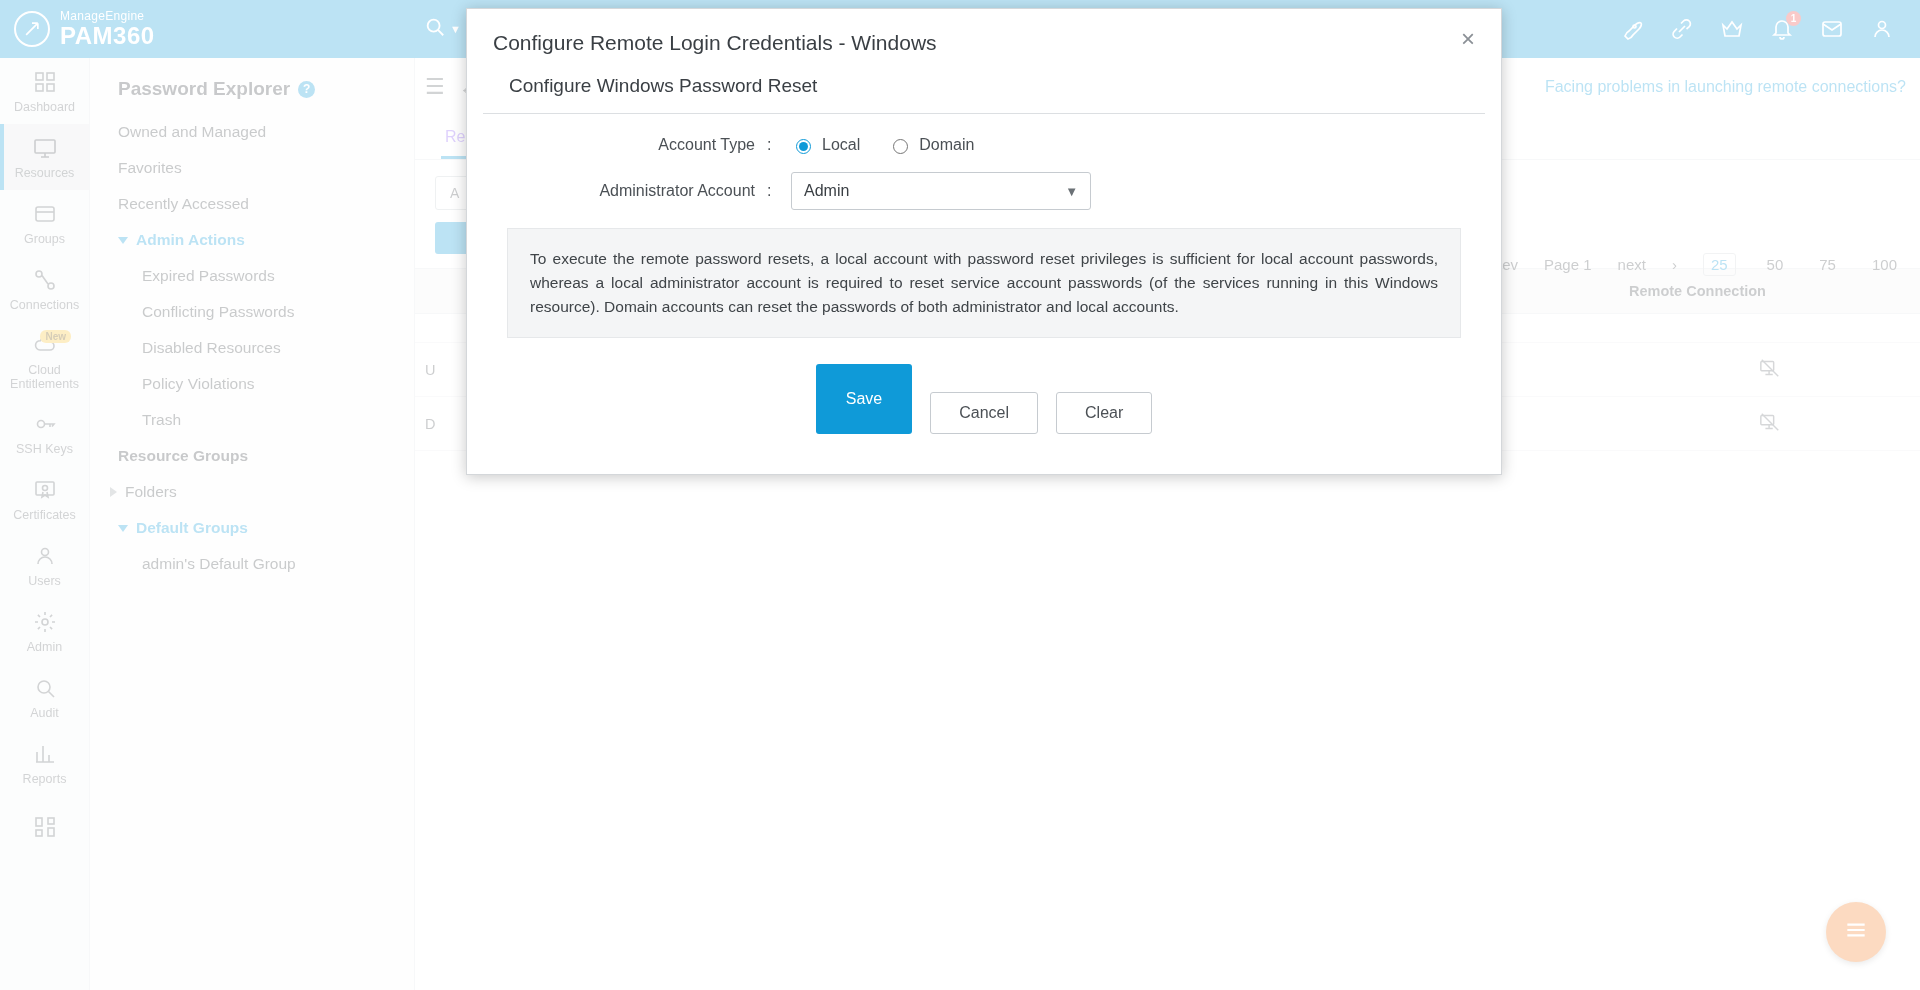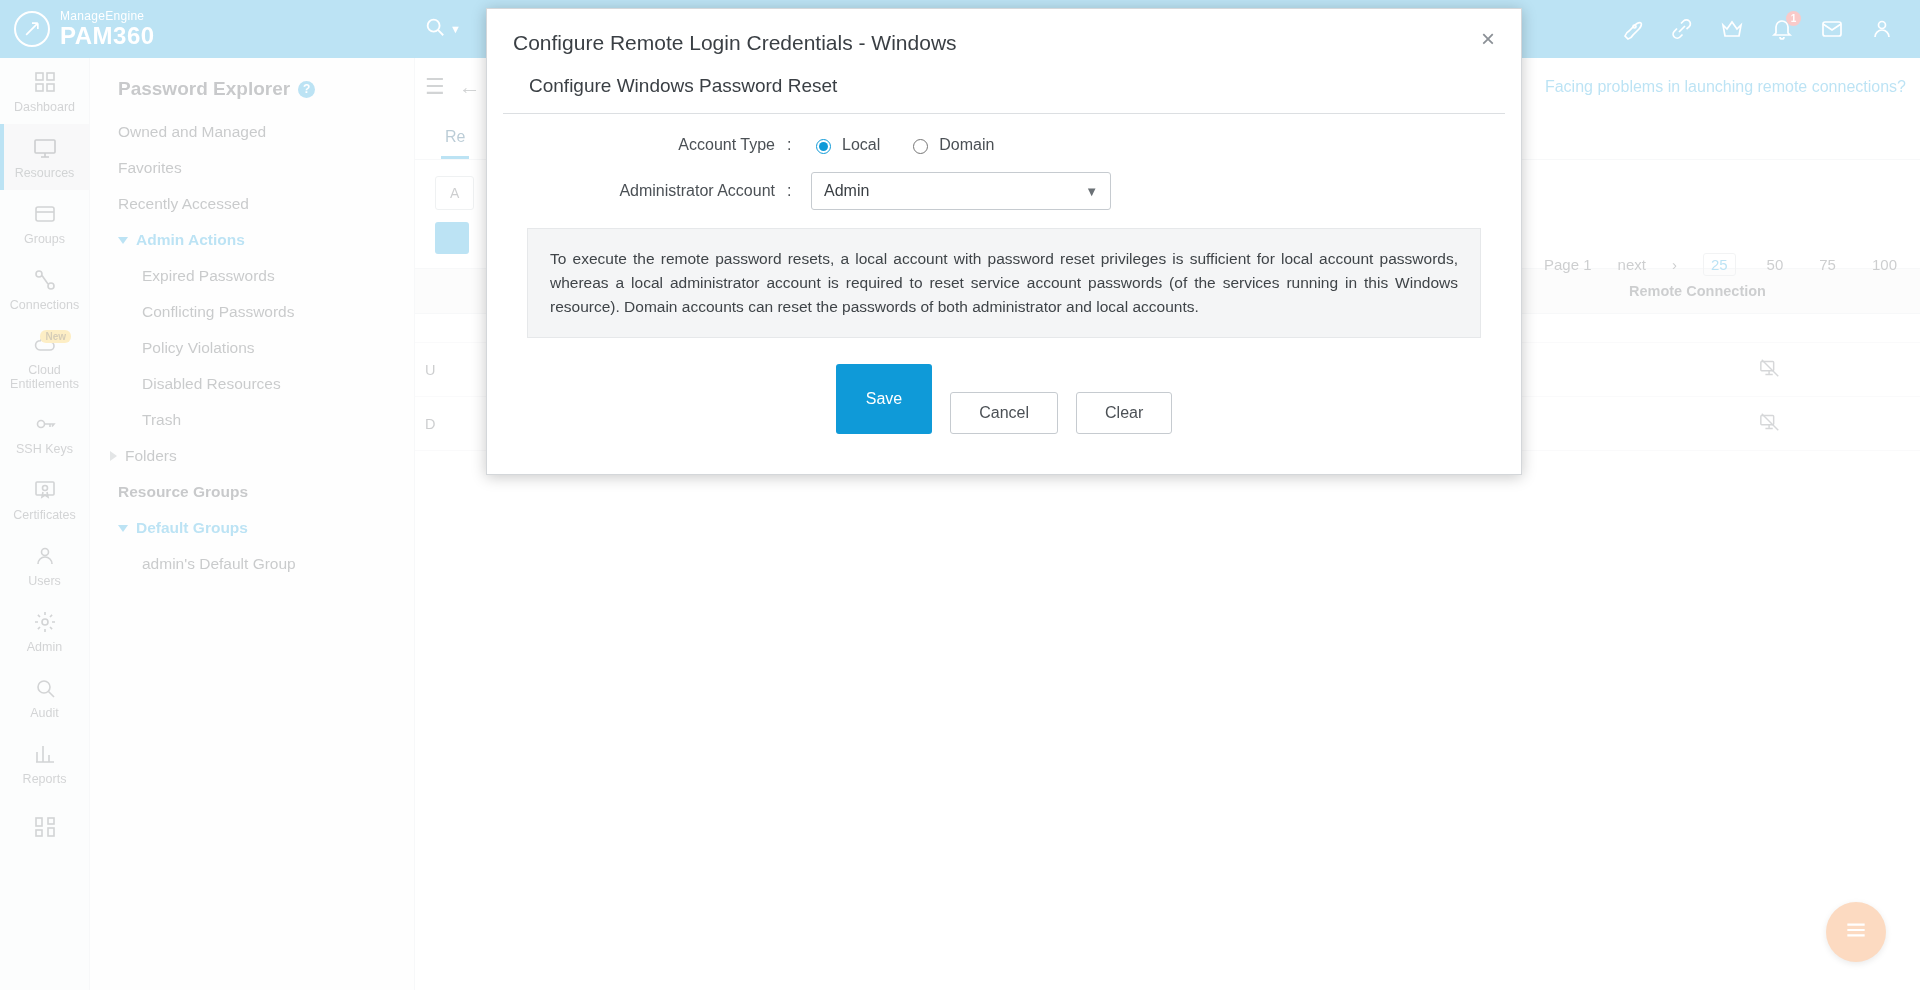--- a/index.html
+++ b/index.html
@@ -107,21 +107,21 @@
     background: #ffffff;
   }
   .main-head {
     height: 58px; display: flex; align-items: center; gap: 14px; padding-left: 10px;
     color: #5e6468;
   }
   .banner-link {
     margin-left: auto; color: #0f9ad8; font-size: 16px; padding-right: 14px; cursor: pointer;
   }
   .tabs { padding-left: 26px; border-bottom: 1px solid #e3e5e8; height: 44px; display: flex; align-items: flex-end; }
-  .tab { font-size: 16px; color: #0c4a6e; padding: 0 4px 10px 4px; border-bottom: 3px solid #0f9ad8; }
+  .tab { font-size: 16px; color: #8b5cf6; padding: 0 4px 10px 4px; border-bottom: 3px solid #0f9ad8; }
 
   .toolbar { display: flex; align-items: center; padding: 16px 20px 0 20px; gap: 12px; }
   .btn-outline {
     border: 1px solid #c6cbd0; background: #fff; border-radius: 3px;
     padding: 8px 14px; font-size: 14px; color: #4b5055; cursor: pointer;
   }
   .btn-primary-sm {
     background: #0f9ad8; border: none; border-radius: 3px; color: #fff;
     padding: 9px 16px; font-size: 14px; cursor: pointer; margin-top: 12px; margin-left: 20px;
   }
@@ -152,21 +152,21 @@
     background: #f47b20; color: #fff;
     display: flex; align-items: center; justify-content: center;
     box-shadow: 0 2px 6px rgba(0,0,0,.3); cursor: pointer;
   }
 
   
   .overlay {
     position: absolute; inset: 0; background: rgba(255,255,255,0.72); z-index: 20;
   }
   .modal {
-    position: absolute; left: 486px; top: 8px; width: 1036px;
+    position: absolute; left: 466px; top: 8px; width: 1036px;
     background: #fff; border: 1px solid #d4d7da;
     box-shadow: 0 2px 14px rgba(0,0,0,.22);
     z-index: 21;
   }
   .modal-head {
     display: flex; align-items: flex-start; padding: 22px 26px 14px 26px;
     border-bottom: none;
   }
   .modal-title { font-size: 21px; color: #3a3f44; }
   .modal-close {
@@ -398,28 +398,28 @@
     </div>
     <div class="exp-item">Owned and Managed</div>
     <div class="exp-item">Favorites</div>
     <div class="exp-item">Recently Accessed</div>
     <div class="exp-item group-head">
       <span class="caret-d"></span>
       <span>Admin Actions</span>
     </div>
     <div class="exp-item sub">Expired Passwords</div>
     <div class="exp-item sub">Conflicting Passwords</div>
+    <div class="exp-item sub">Disabled Resources</div>
     <div class="exp-item sub">Policy Violations</div>
-    <div class="exp-item sub">Disabled Resources</div>
     <div class="exp-item sub">Trash</div>
+    <div class="exp-item bold">Resource Groups</div>
     <div class="exp-item folders">
       <span class="caret-r"></span>
       <span>Folders</span>
     </div>
-    <div class="exp-item bold">Resource Groups</div>
     <div class="exp-item group-head">
       <span class="caret-d"></span>
       <span>Default Groups</span>
     </div>
     <div class="exp-item sub">admin's Default Group</div>
   </div>
 
   <div class="main">
     <div class="main-head">
       <span style="font-size:22px;cursor:pointer">☰</span>

